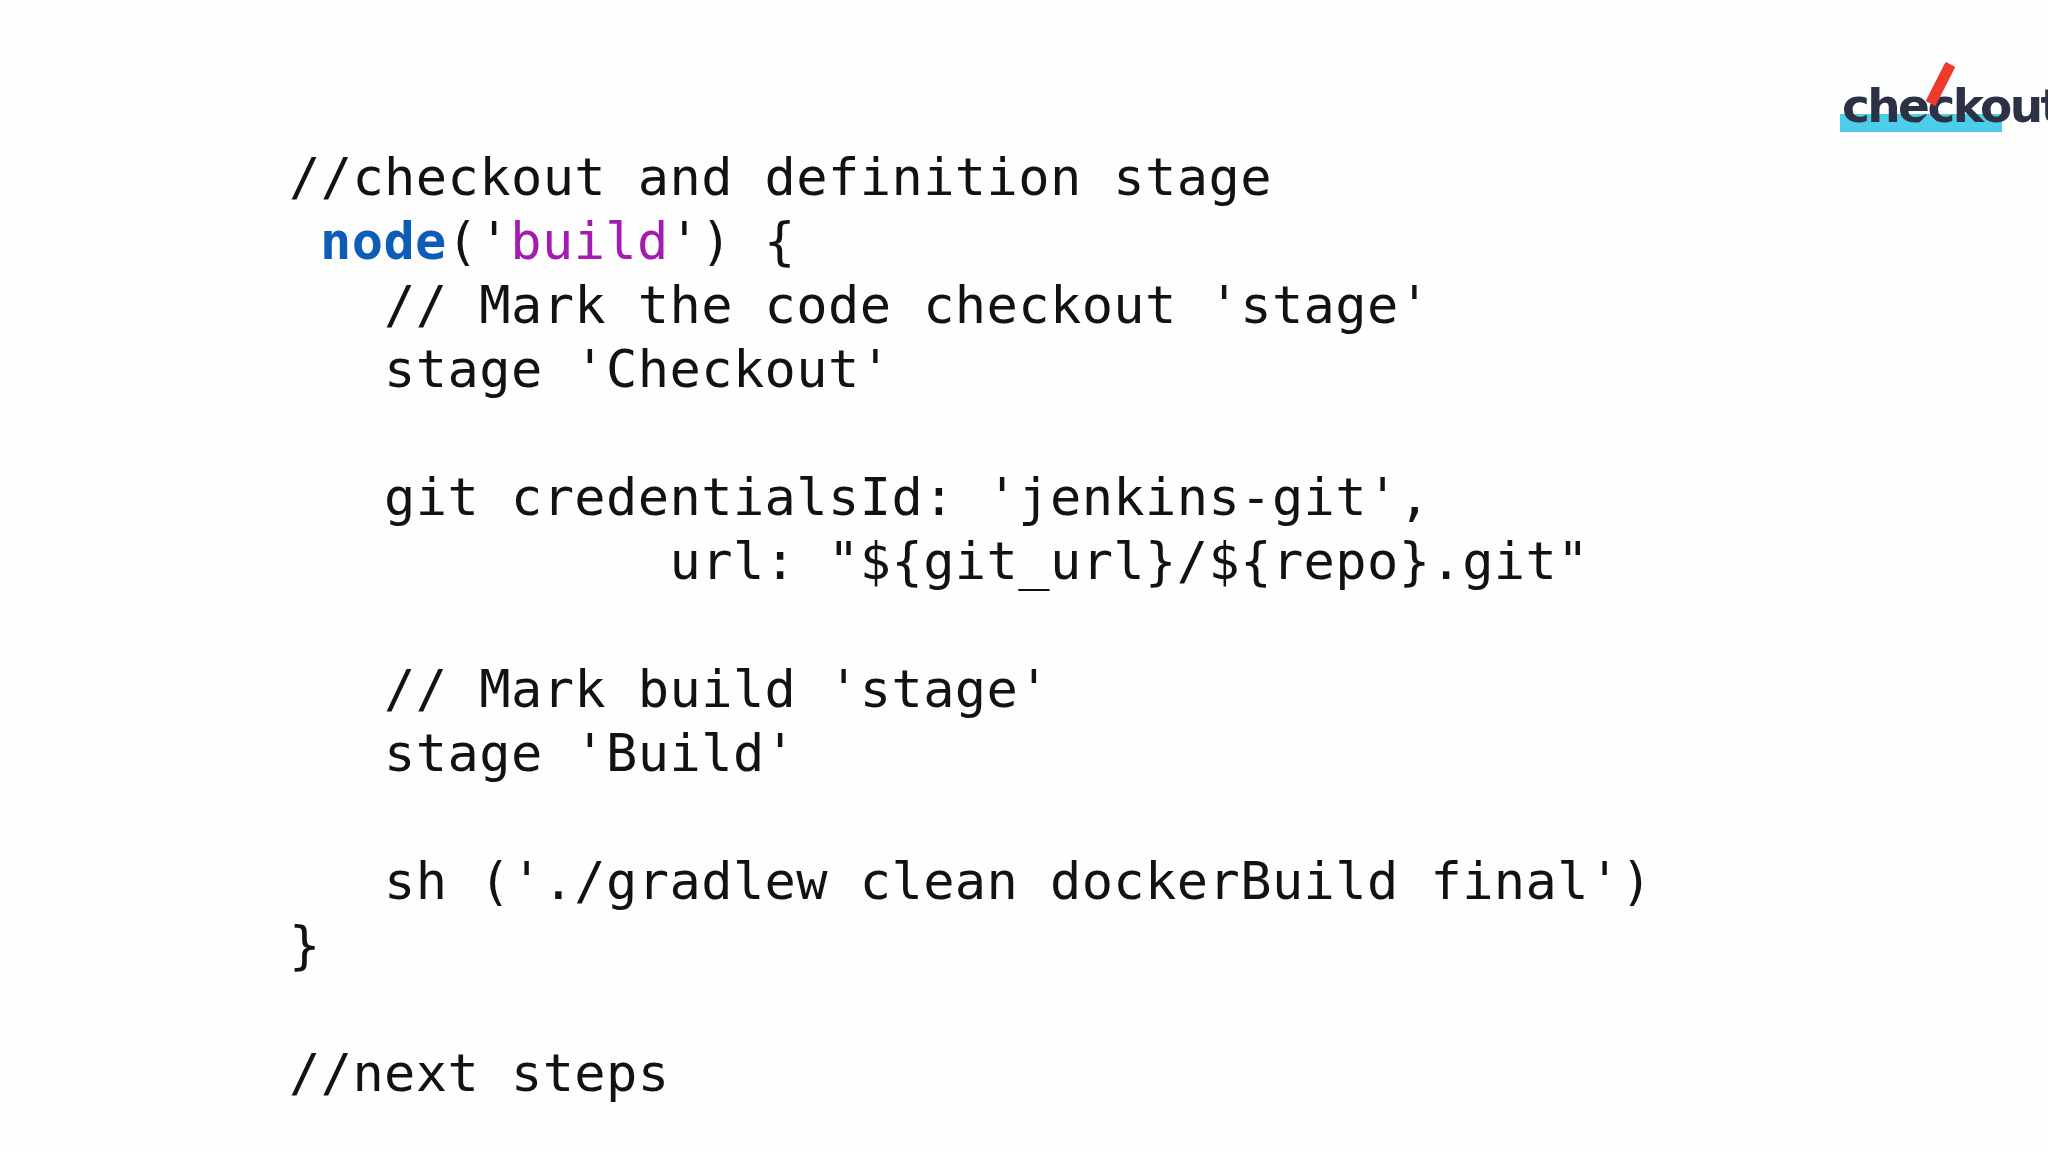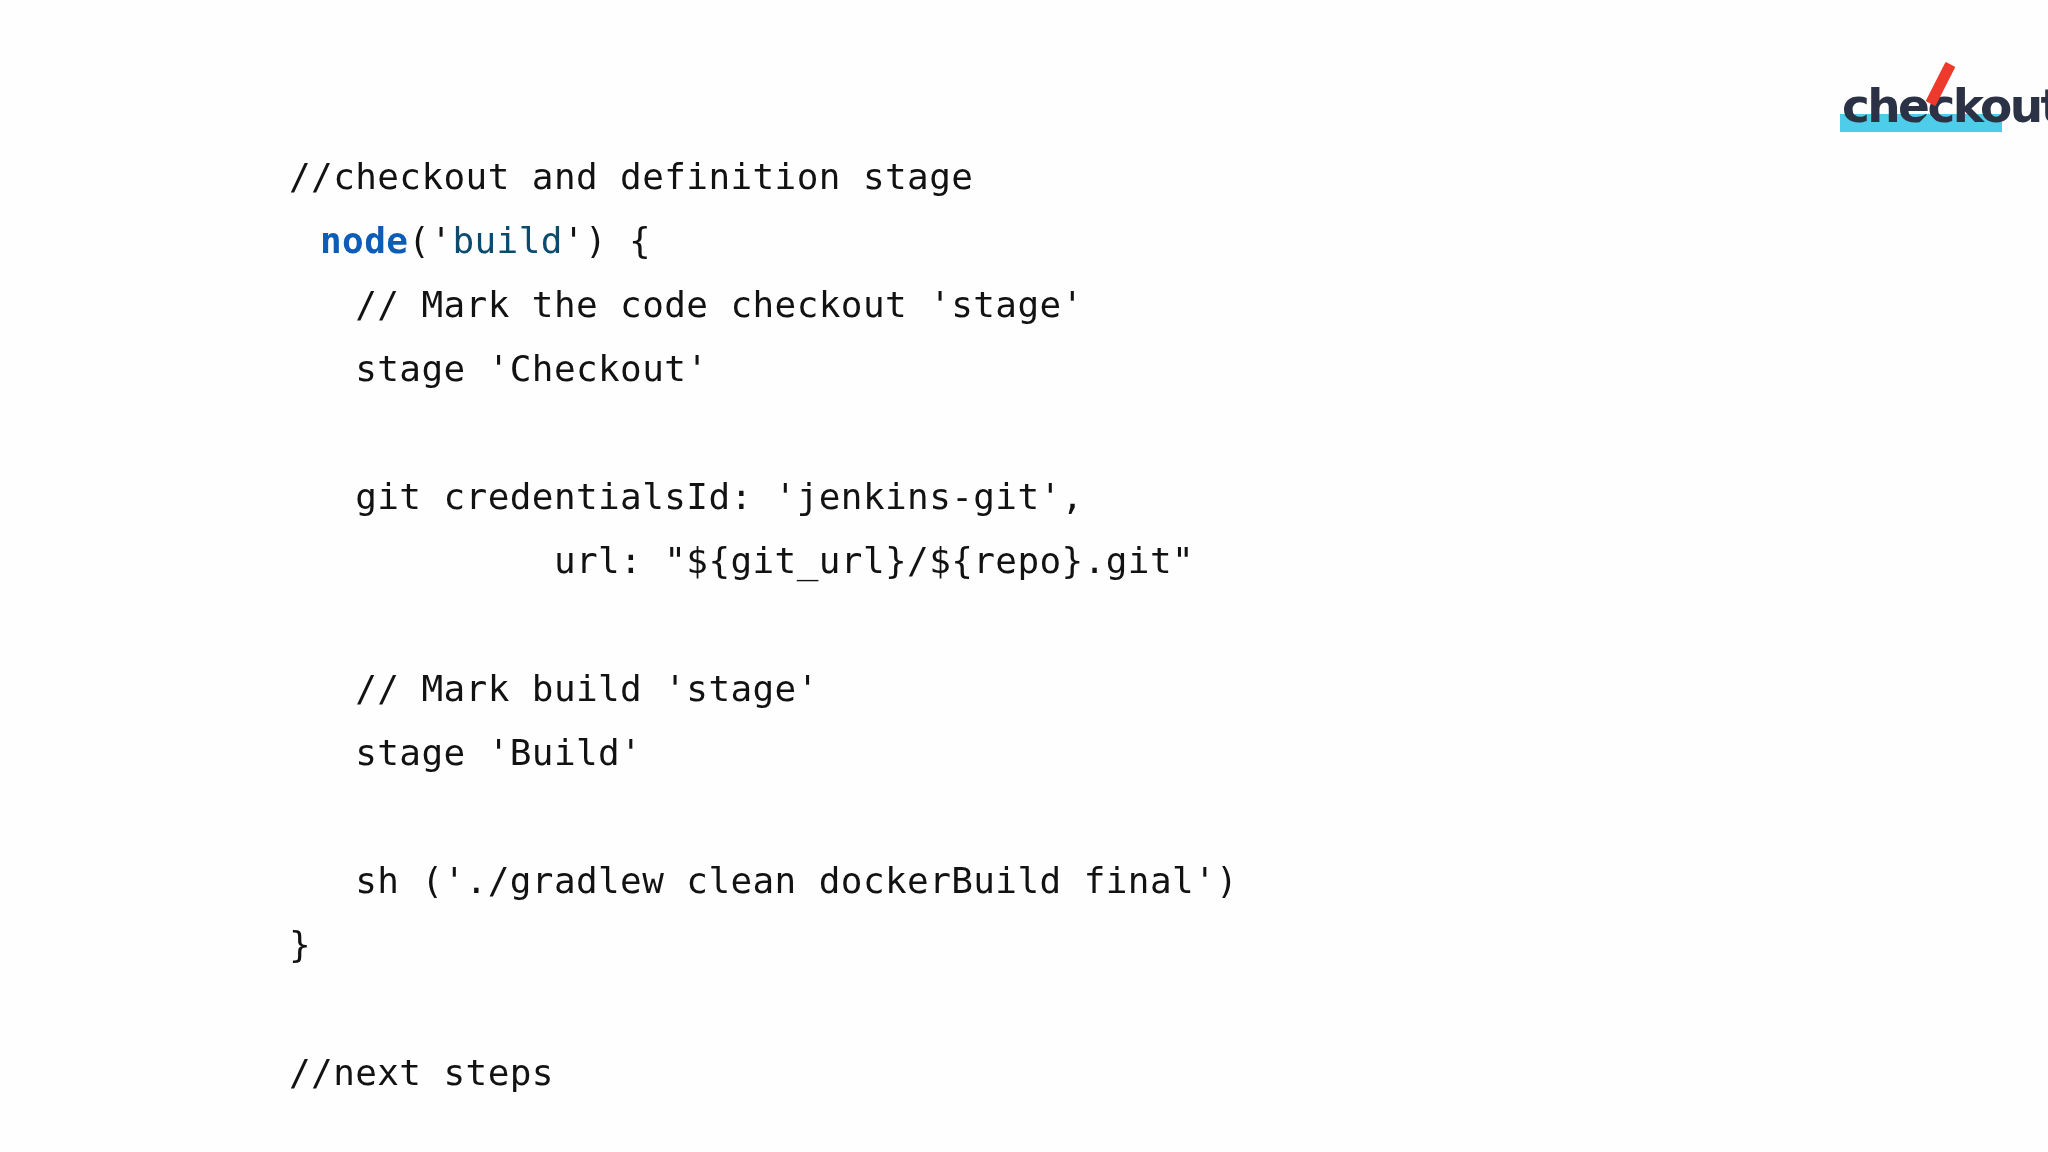--- a/index.html
+++ b/index.html
@@ -77,39 +77,39 @@
     transform: rotate(45deg);
   }
 
   
   .code-block {
     position: absolute;
     left: 289px;
     top: 145px;
     margin: 0;
     font-family: "DejaVu Sans Mono", "Liberation Mono", monospace;
-    font-size: 36px;
+    font-size: 52px;
     line-height: 64px;
     color: #121212;
     white-space: pre;
     letter-spacing: 0.4px;
     -webkit-font-smoothing: antialiased;
   }
   .code-line {
     display: block;
     min-height: 64px;
     white-space: pre;
   }
   .tok-kw {
     color: #0d5cb6;
     font-weight: 700;
     margin-left: 31px;
   }
   .tok-str {
-    color: #0c4a6e;
+    color: #a21caf;
   }
   .tok-plain {
     color: #121212;
   }
 </style>
 </head>
 <body>
 
 <div class="slide">
 

